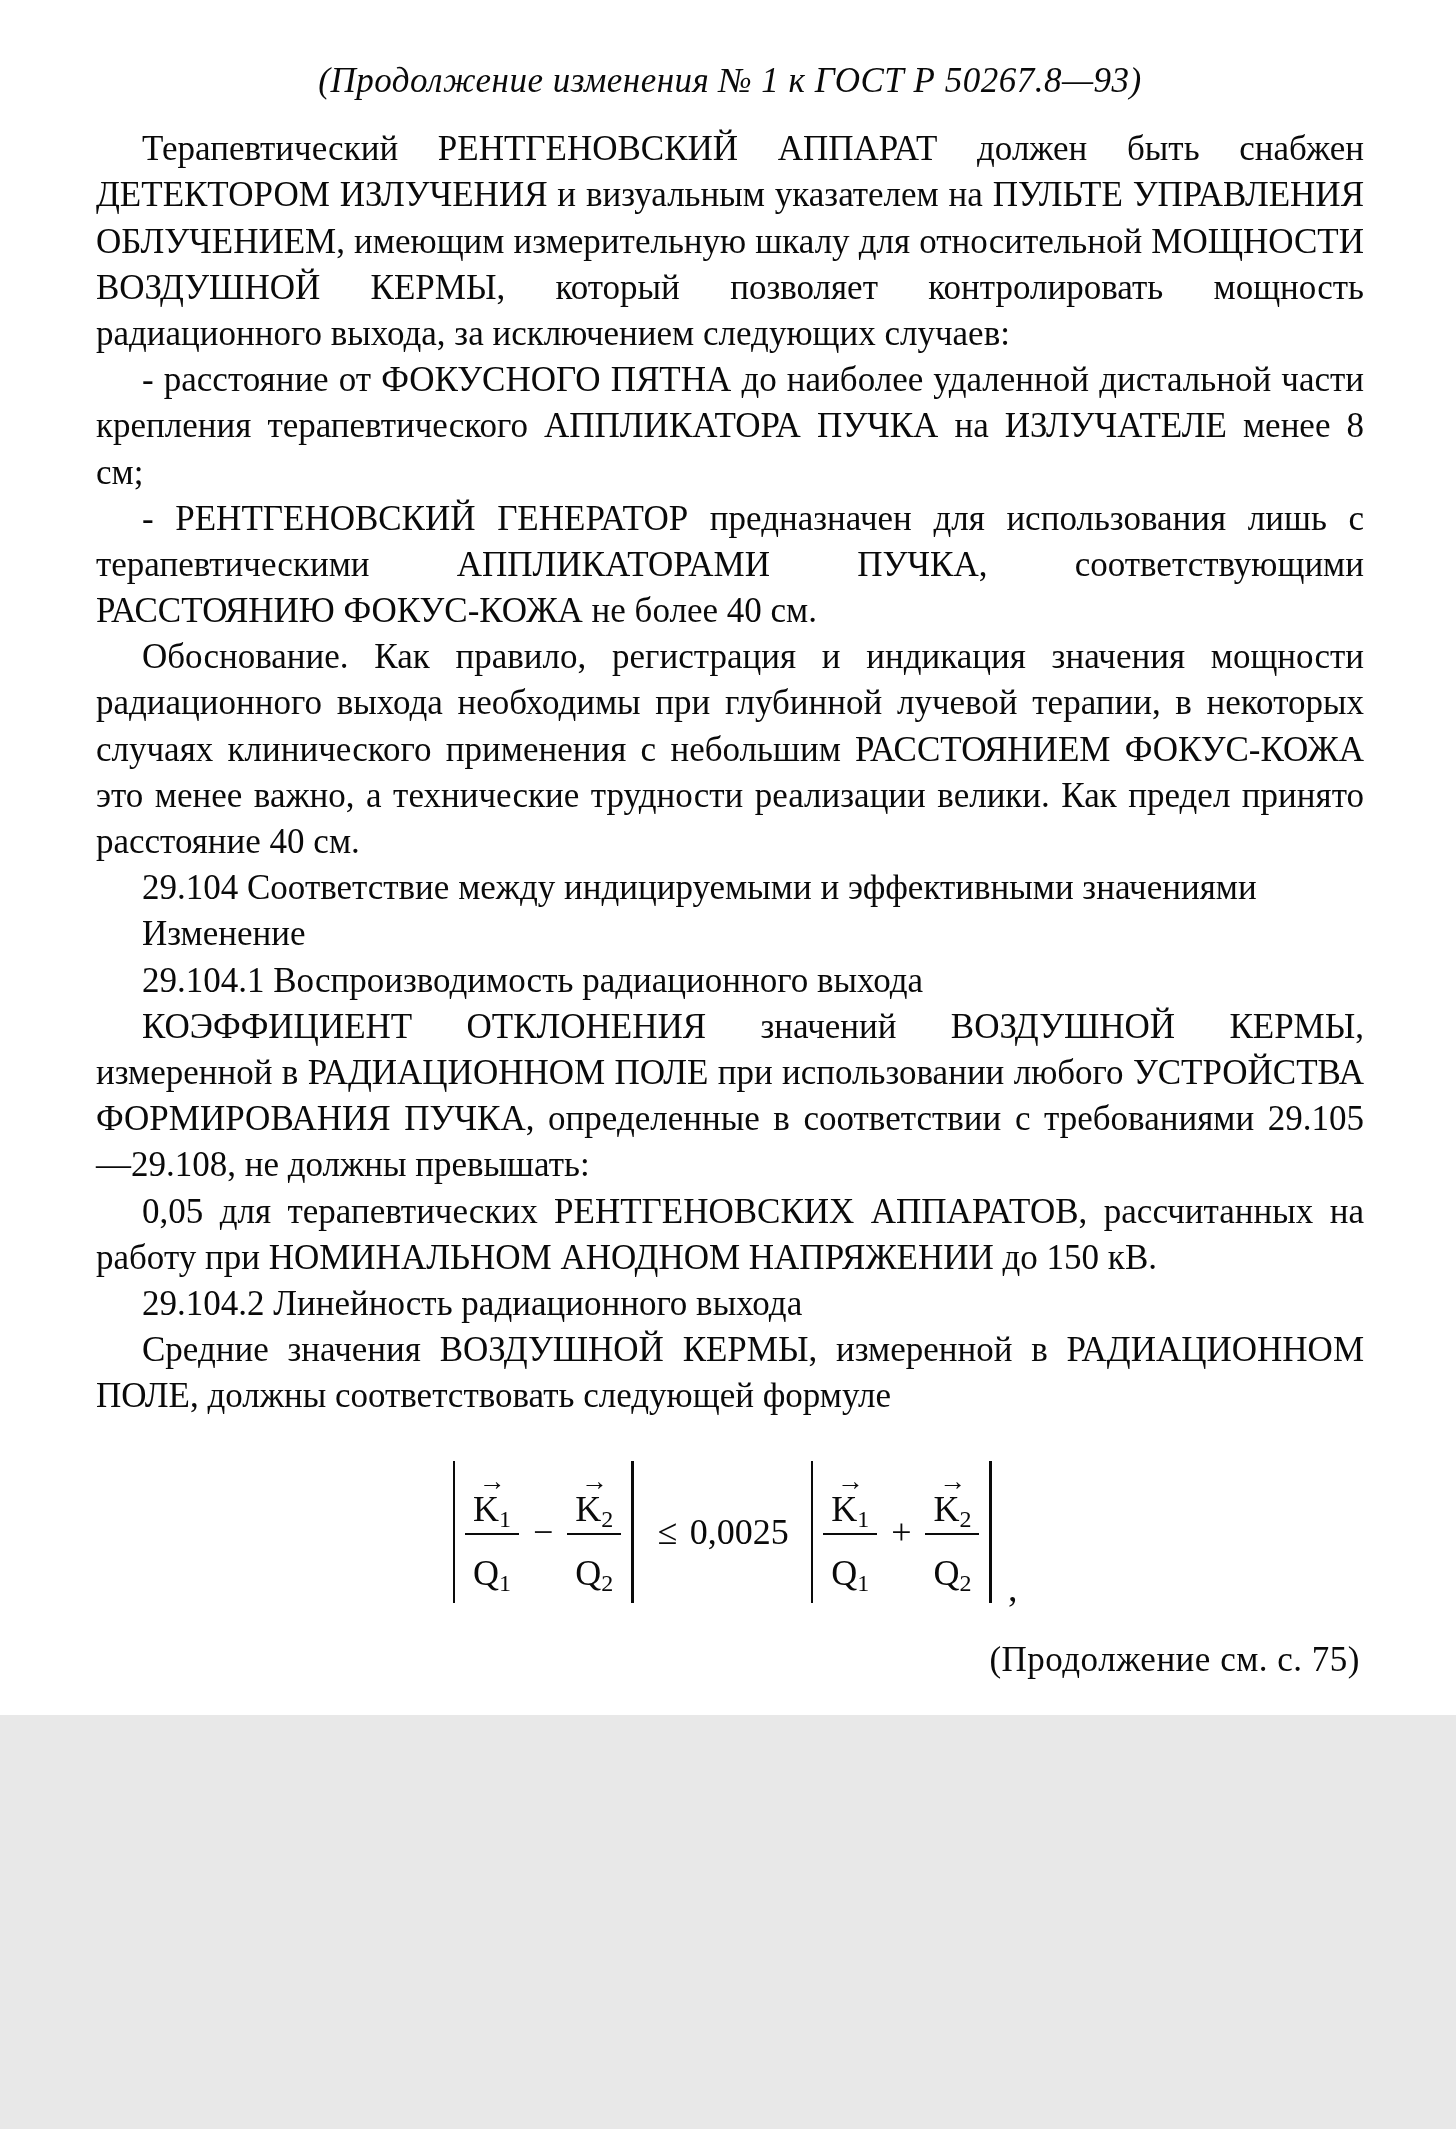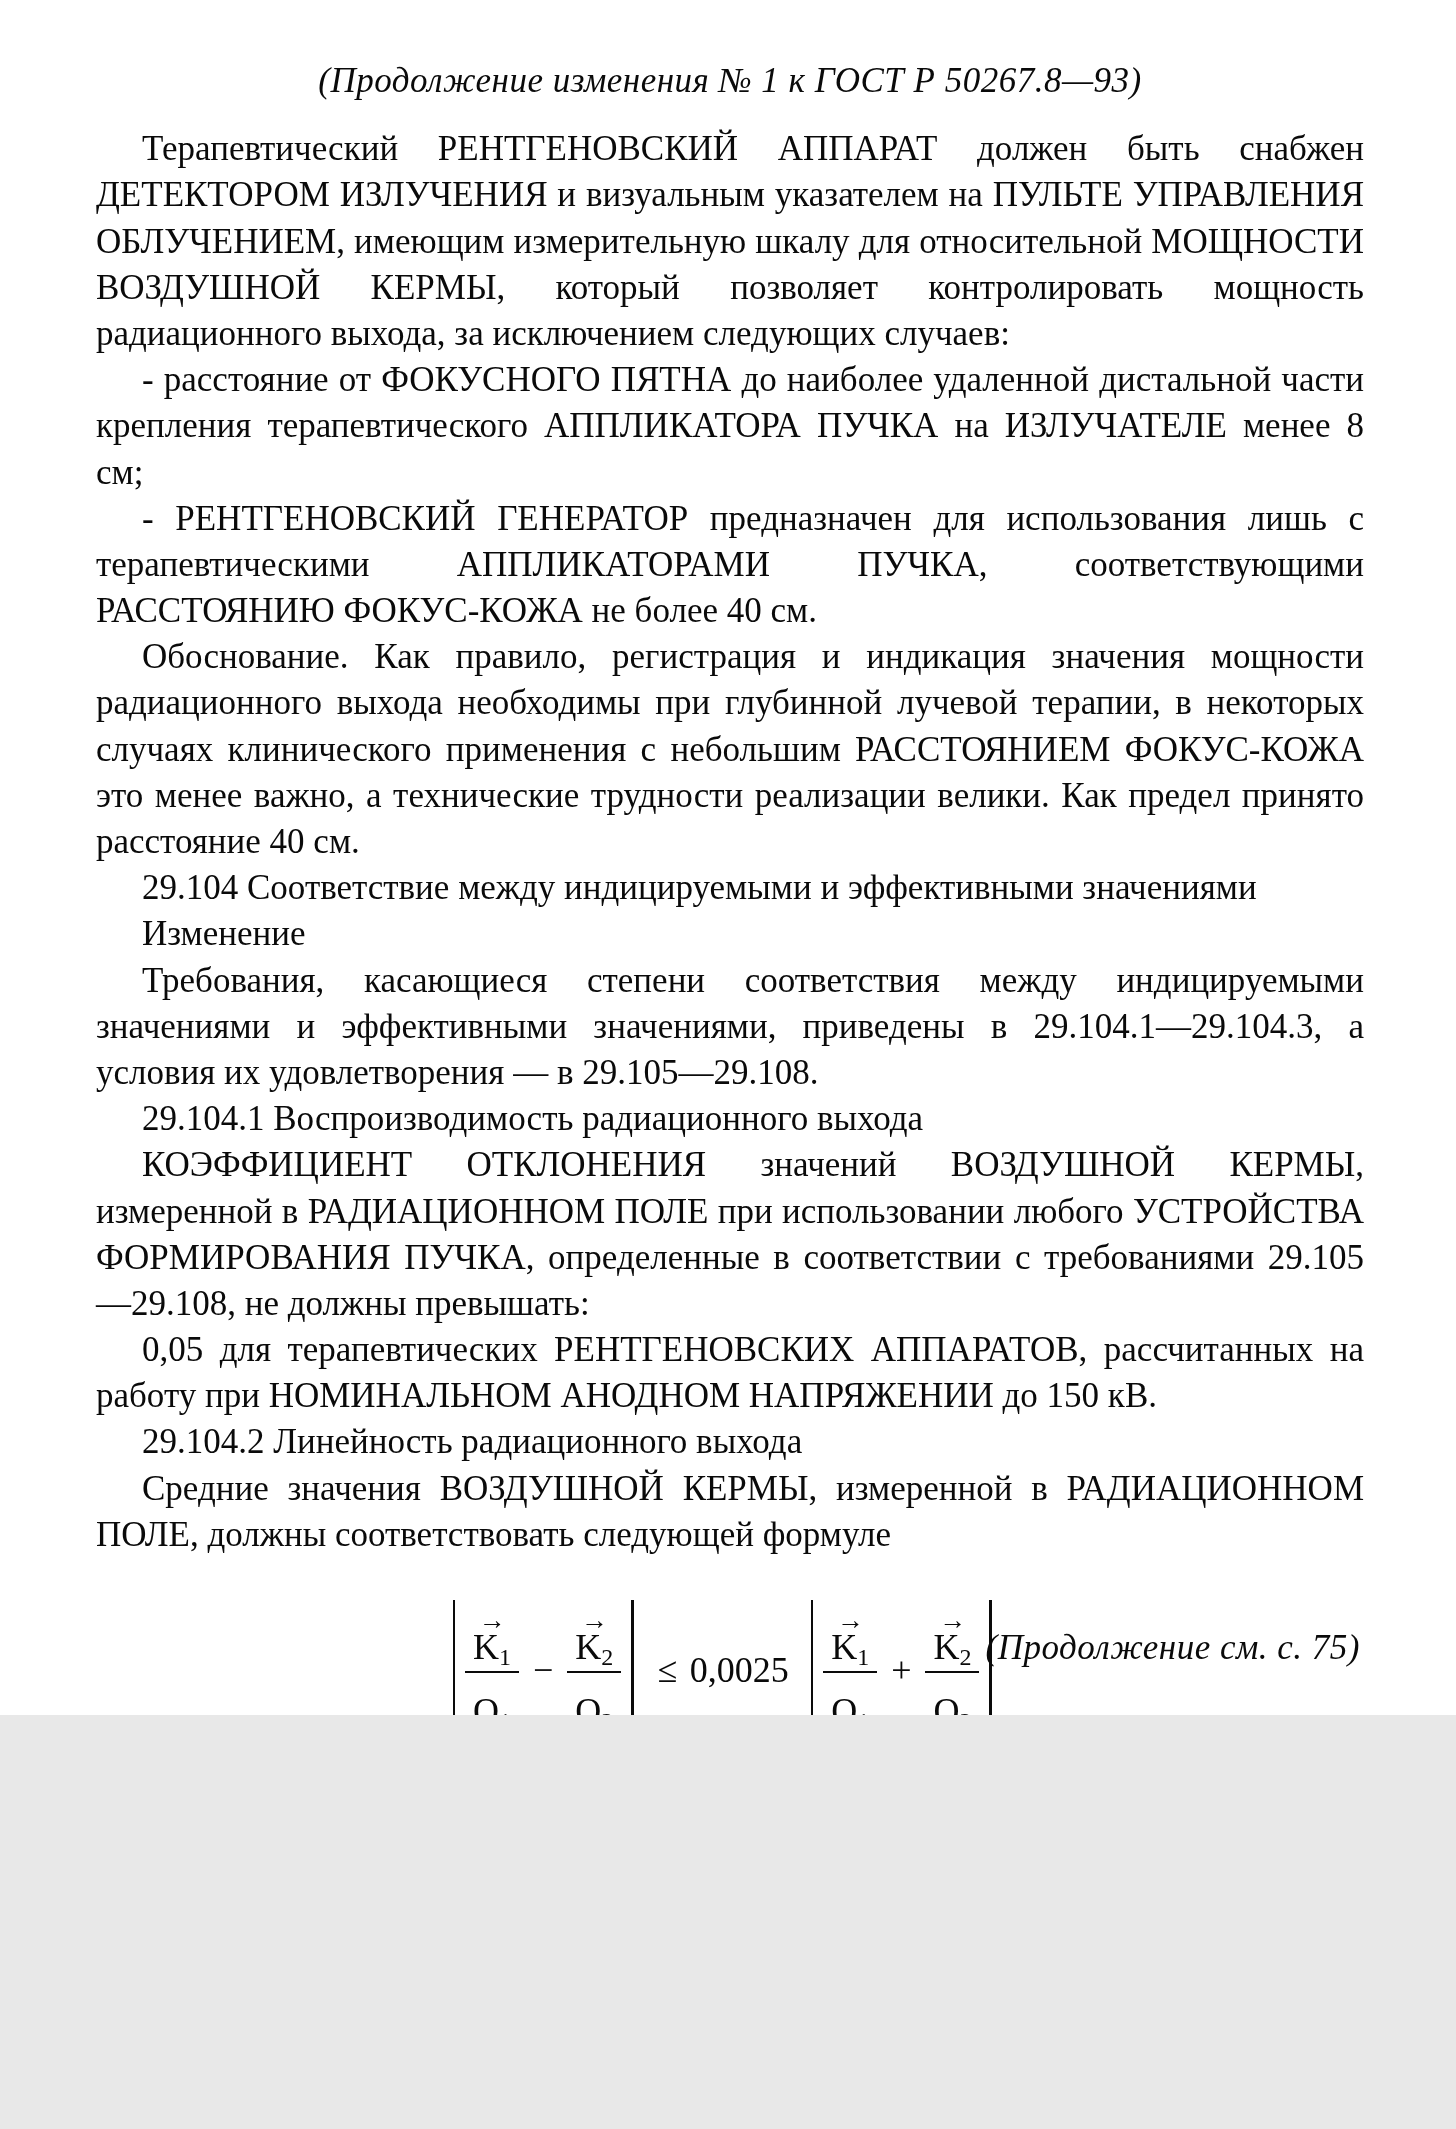--- a/index.html
+++ b/index.html
@@ -94,40 +94,38 @@
   }
   .trail-comma {
     align-self: flex-end;
     margin-left: 6px;
     transform: translateY(10px);
     font-size: 38px;
   }
   .doc-footer {
     position: absolute;
     right: 96px;
-    bottom: 44px;
-    font-style: italic;
+    bottom: 32px;
     letter-spacing: 0.5px;
   }
 </style>
 </head>
 <body>
 
 <div class="page">
 
   <div class="doc-header">(Продолжение изменения № 1 к  ГОСТ  Р 50267.8—93)</div>
 
   <div class="body-text">
     <p><span>Терапевтический РЕНТГЕНОВСКИЙ АППАРАТ должен быть снабжен ДЕТЕКТОРОМ ИЗЛУЧЕНИЯ и визуальным указателем на ПУЛЬТЕ УПРАВЛЕНИЯ ОБЛУЧЕНИЕМ, имеющим измерительную шкалу для относительной МОЩНОСТИ ВОЗДУШНОЙ КЕРМЫ, который позволяет контролировать мощность радиационного выхода, за исключением следующих случаев:</span></p>
     <p><span>- расстояние от ФОКУСНОГО ПЯТНА до наиболее удаленной дистальной части крепления терапевтического АППЛИКАТОРА ПУЧКА на ИЗЛУЧАТЕЛЕ менее 8 см;</span></p>
     <p><span>- РЕНТГЕНОВСКИЙ ГЕНЕРАТОР предназначен для использования лишь с терапевтическими АППЛИКАТОРАМИ ПУЧКА, соответствующими РАССТОЯНИЮ ФОКУС-КОЖА не более 40 см.</span></p>
     <p><b>Обоснование.</b><span> Как правило, регистрация и индикация значения мощности радиационного выхода необходимы при глубинной лучевой терапии, в некоторых случаях клинического применения с небольшим РАССТОЯНИЕМ ФОКУС-КОЖА  это менее важно, а технические трудности реализации велики. Как предел принято расстояние 40 см.</span></p>
     <p><span>29.104 Соответствие между индицируемыми и эффективными значениями</span></p>
     <p><b>Изменение</b><span></span></p>
-    <p><span>Требования, касающиеся степени соответствия между индицируемыми значениями и эффективными значениями, приведены в 29.104.1—29.104.3, а условия их удовлетворения — в 29.105—29.108.</span></p>
     <p><span>29.104.1 Воспроизводимость радиационного выхода</span></p>
     <p><span>КОЭФФИЦИЕНТ ОТКЛОНЕНИЯ значений ВОЗДУШНОЙ КЕРМЫ, измеренной в РАДИАЦИОННОМ ПОЛЕ при использовании любого УСТРОЙСТВА ФОРМИРОВАНИЯ ПУЧКА, определенные в соответствии с требованиями 29.105—29.108, не должны превышать:</span></p>
     <p><span>0,05 для терапевтических РЕНТГЕНОВСКИХ АППАРАТОВ, рассчитанных на работу при НОМИНАЛЬНОМ АНОДНОМ НАПРЯЖЕНИИ до 150 кВ.</span></p>
     <p><span>29.104.2 Линейность радиационного выхода</span></p>
     <p><span>Средние значения ВОЗДУШНОЙ КЕРМЫ, измеренной в РАДИАЦИОННОМ ПОЛЕ, должны соответствовать следующей формуле</span></p>
   </div>
 
   <div class="formula-row">
     <div class="formula">
 

